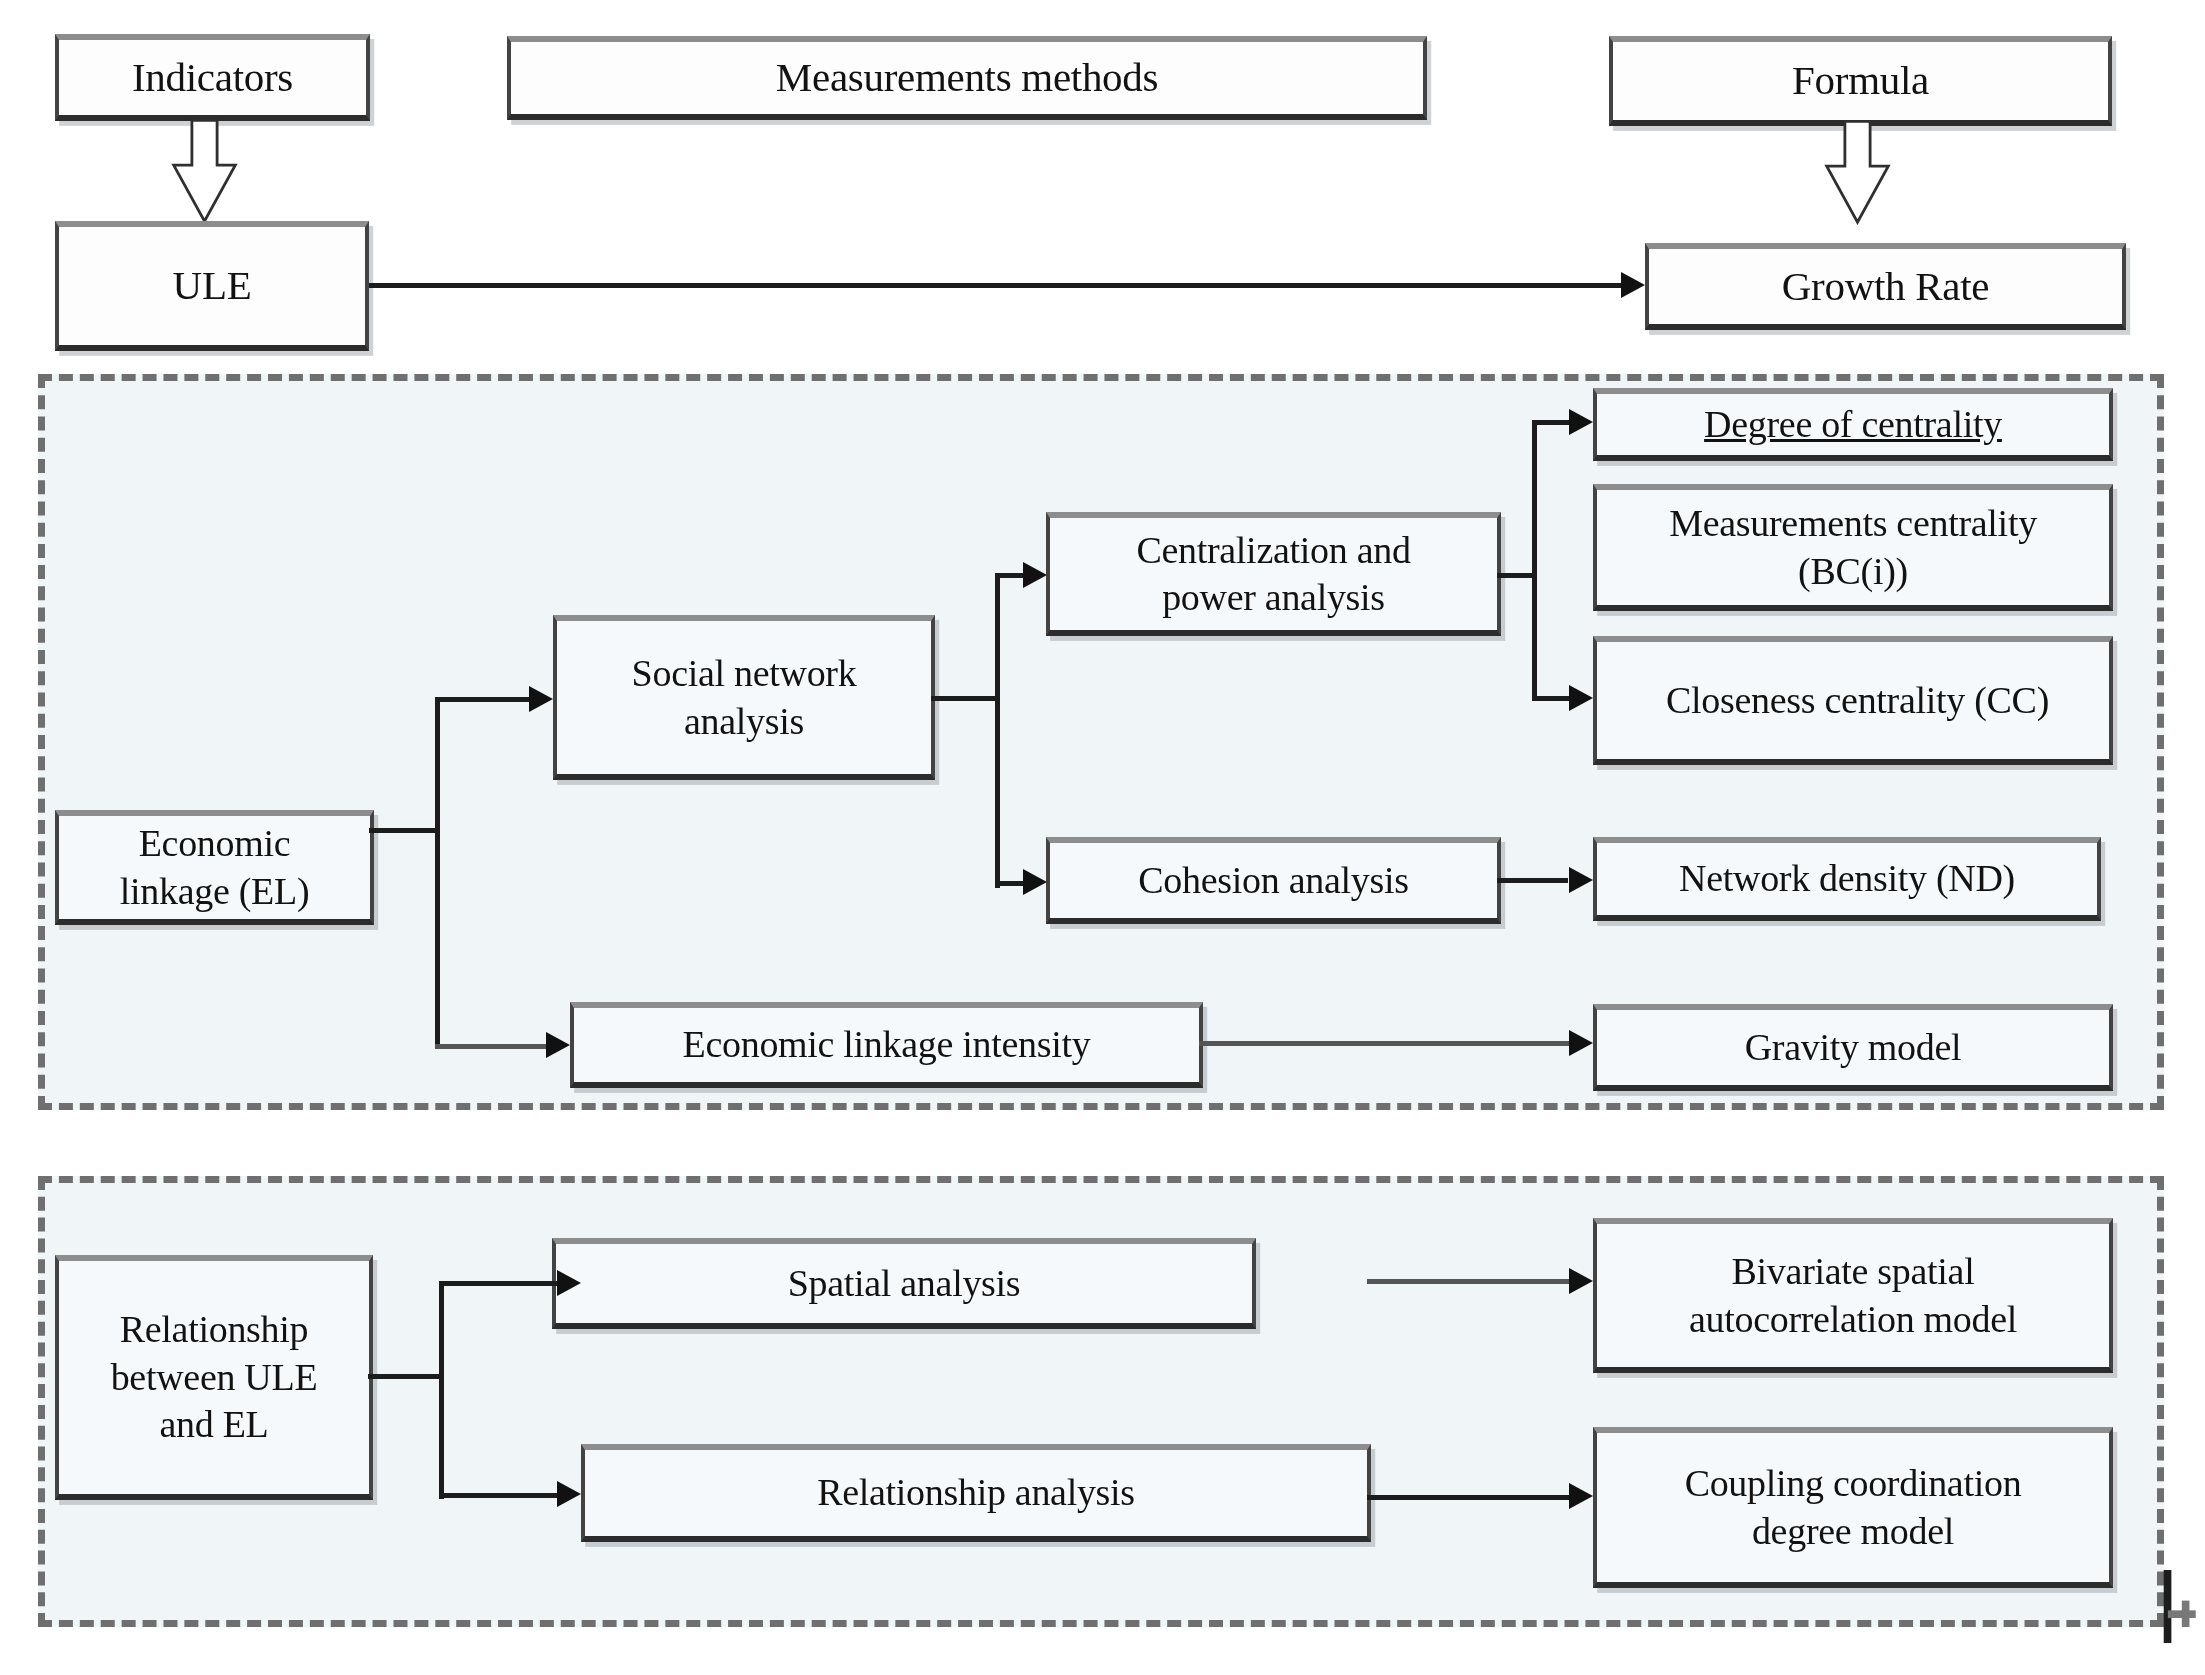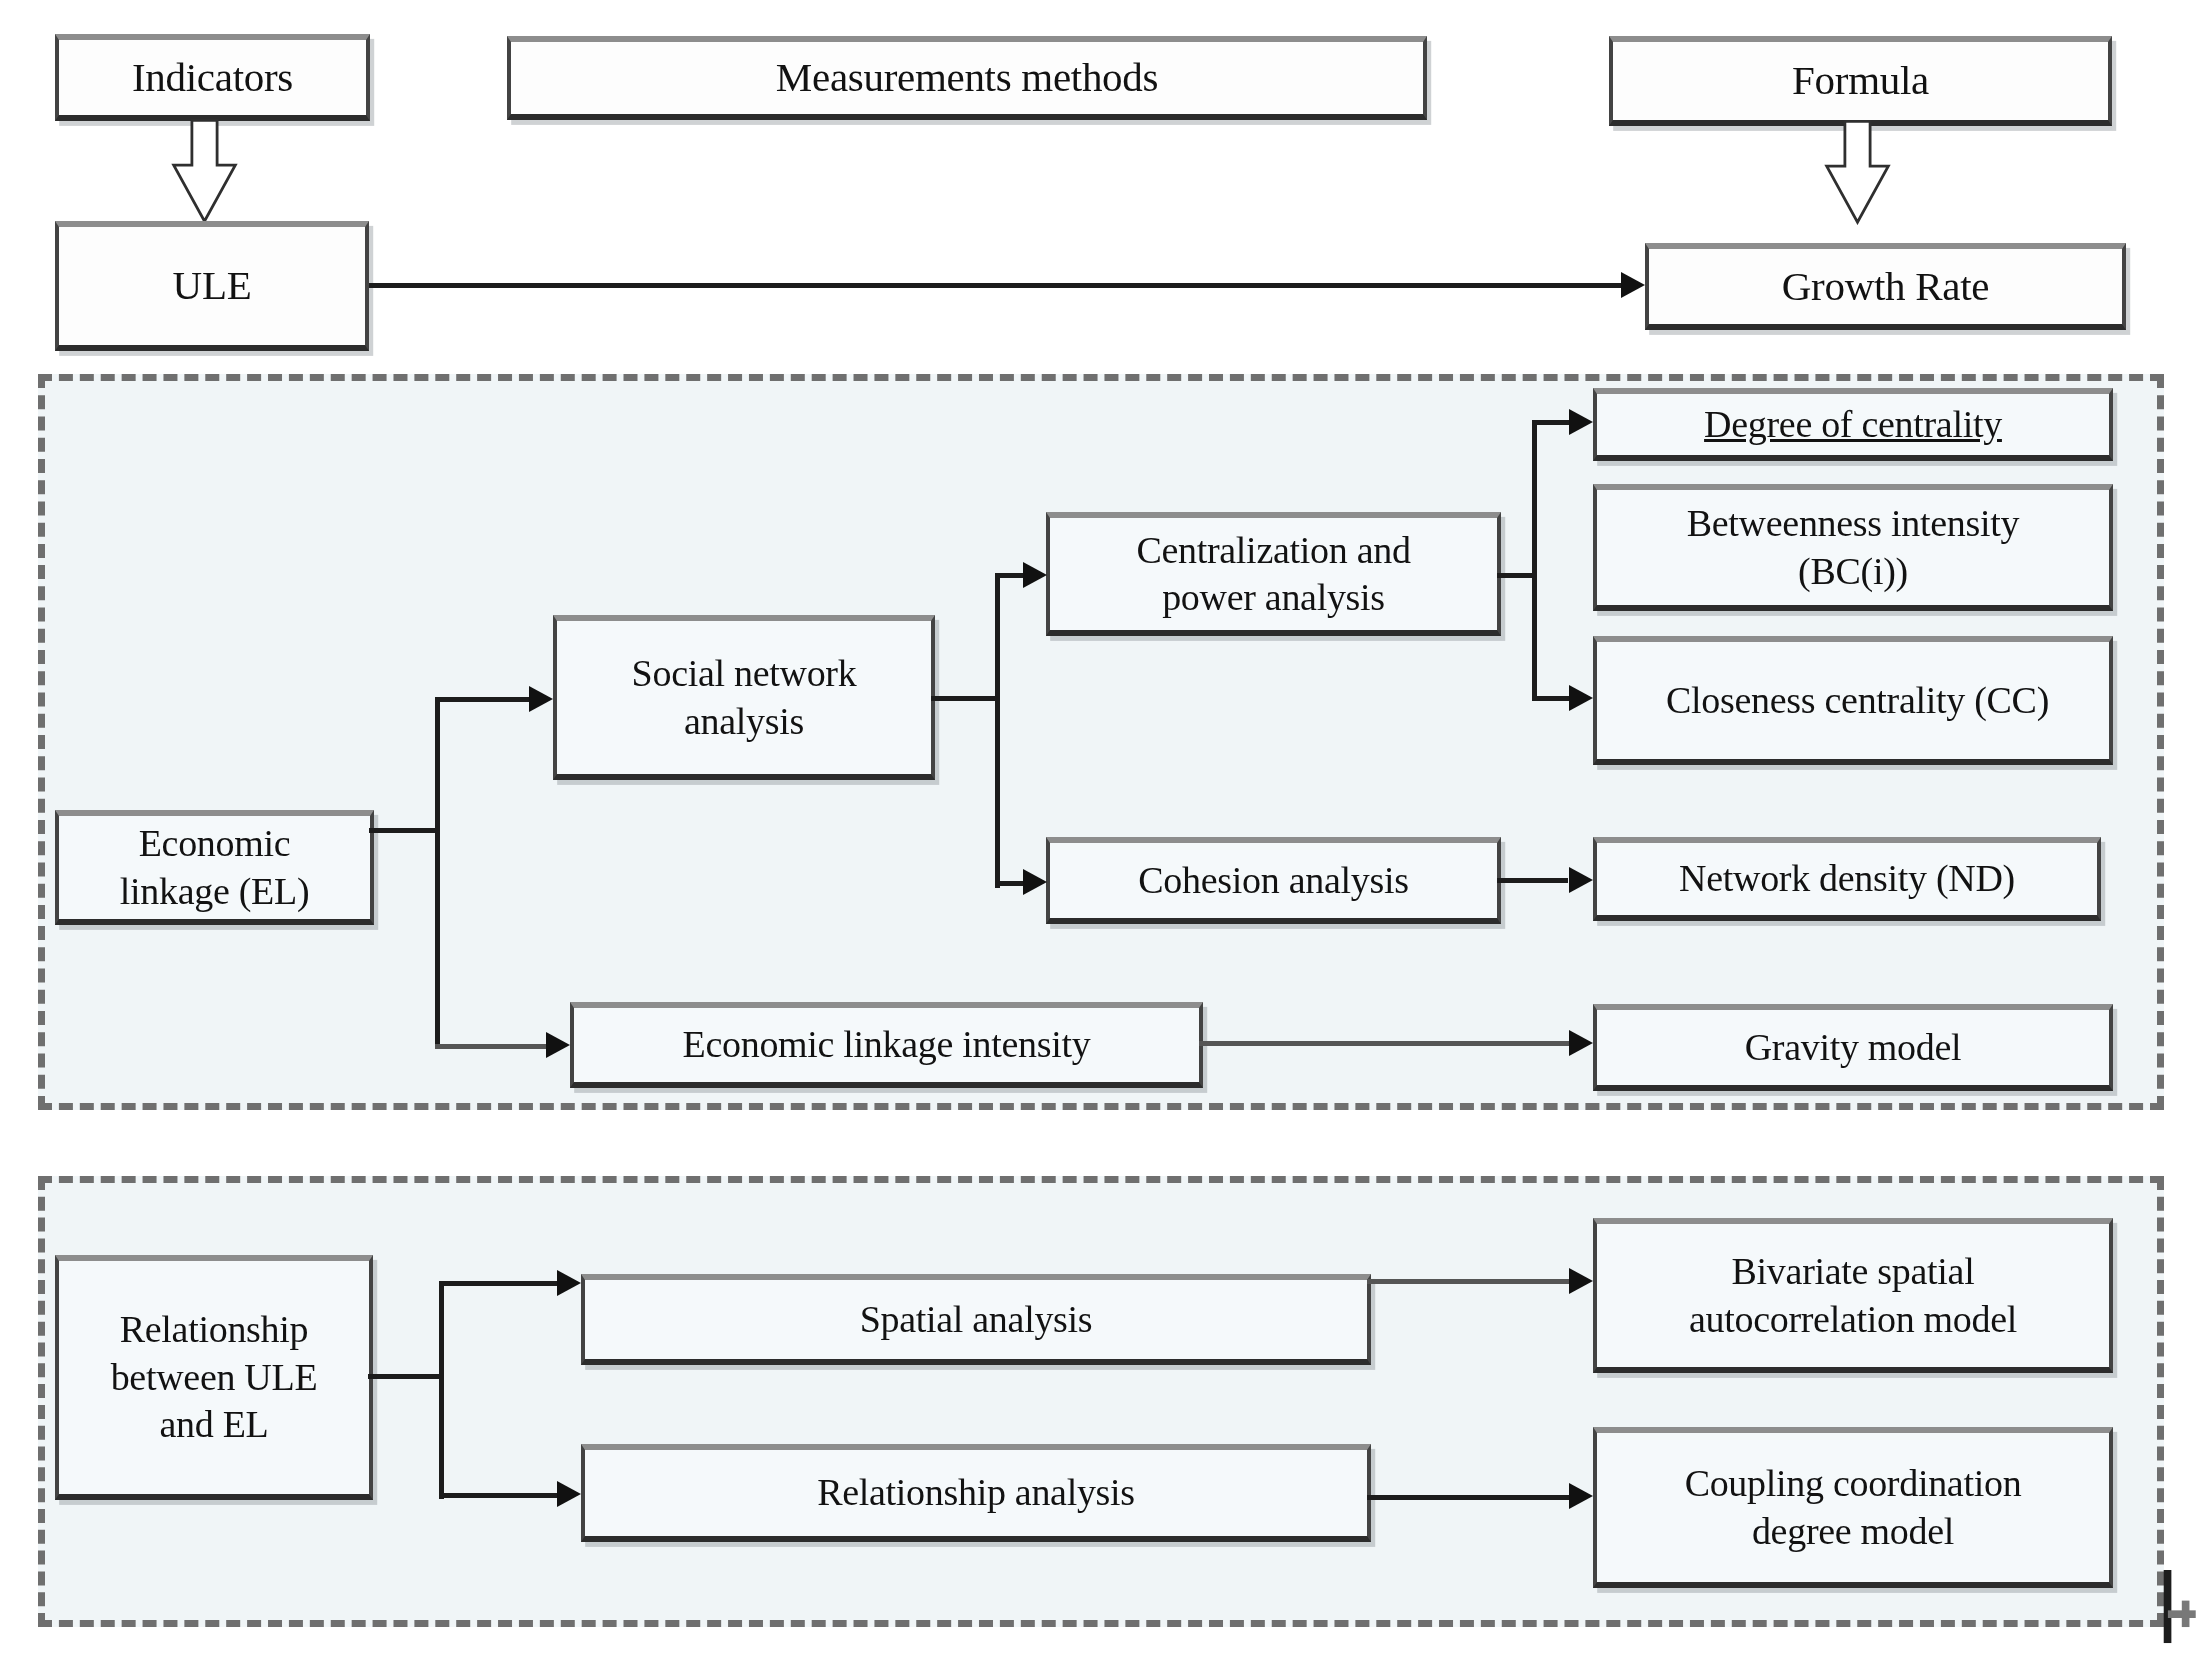--- a/index.html
+++ b/index.html
@@ -95,21 +95,21 @@
 
 <div class="box inner" style="left:1046px;top:837px;width:455px;height:87px;">
   <span class="lbl nowrap">Cohesion analysis</span>
 </div>
 
 <div class="box inner" style="left:1593px;top:388px;width:520px;height:73px;text-decoration:underline;">
   <span class="lbl nowrap">Degree of centrality</span>
 </div>
 
 <div class="box inner" style="left:1593px;top:484px;width:520px;height:127px;">
-  <span class="lbl w600">Betweenness intensity (BC(i))</span>
+  <span class="lbl w600">Measurements centrality (BC(i))</span>
 </div>
 
 <div class="box inner" style="left:1593px;top:636px;width:520px;height:129px;">
   <span class="lbl w560">Closeness centrality (CC)</span>
 </div>
 
 <div class="box inner" style="left:1593px;top:837px;width:508px;height:84px;">
   <span class="lbl nowrap">Network density (ND)</span>
 </div>
 
@@ -147,21 +147,21 @@
 
 <div class="hline gray" style="left:1199px;top:1041px;width:370px;"></div>
 <div class="arr-r" style="left:1569px;top:1030px;"></div>
 
 <div class="dashed" style="left:38px;top:1176px;width:2126px;height:451px;"></div>
 
 <div class="box inner" style="left:55px;top:1255px;width:318px;height:245px;">
   <span class="lbl w330">Relationship between ULE and EL</span>
 </div>
 
-<div class="box inner" style="left:581px;top:1238px;width:790px;height:91px;margin-top:36px;">
+<div class="box inner" style="left:552px;top:1238px;width:704px;height:91px;">
   <span class="lbl nowrap">Spatial analysis</span>
 </div>
 
 <div class="box inner" style="left:581px;top:1444px;width:790px;height:98px;">
   <span class="lbl nowrap">Relationship analysis</span>
 </div>
 
 <div class="box inner" style="left:1593px;top:1218px;width:520px;height:155px;">
   <span class="lbl w580">Bivariate spatial autocorrelation model</span>
 </div>

